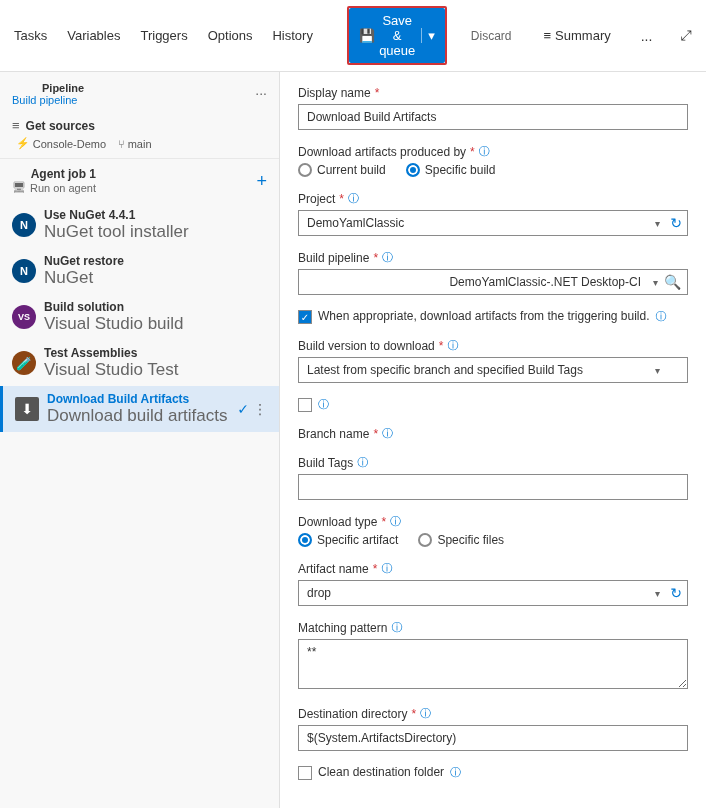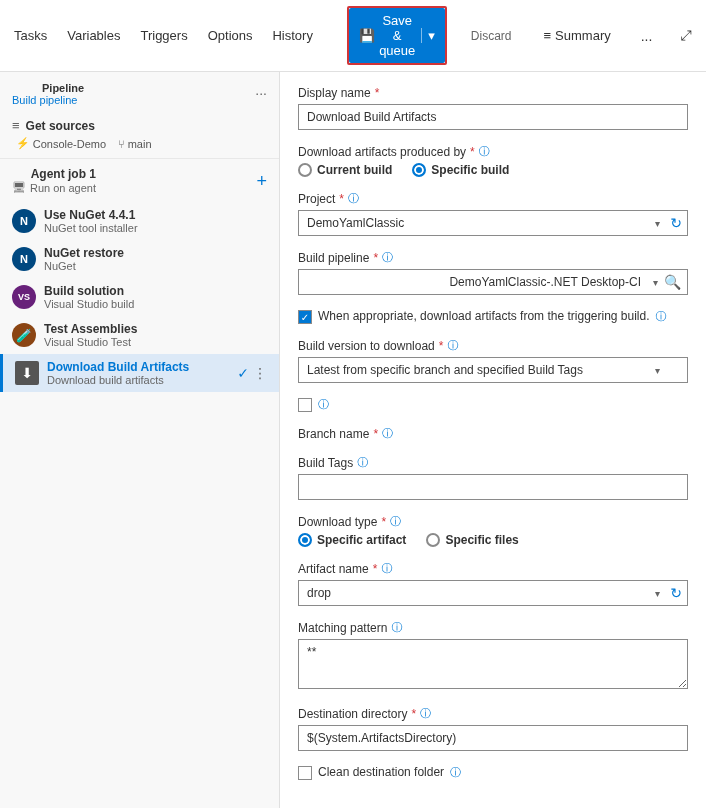--- a/index.html
+++ b/index.html
@@ -42,37 +42,37 @@
     .task-item.active { background: #dce9f7; border-left: 2px solid #0078d4; }
     .task-icon { width: 24px; height: 24px; border-radius: 50%; display: flex; align-items: center; justify-content: center; font-size: 13px; flex-shrink: 0; }
     .task-icon.nuget { background: #004880; color: #fff; }
     .task-icon.nuget-restore { background: #004880; color: #fff; }
     .task-icon.vs { background: #68217a; color: #fff; }
     .task-icon.test { background: #8b4513; color: #fff; }
     .task-icon.download { background: #666; color: #fff; }
     .task-info { flex: 1; min-width: 0; }
     .task-name { font-size: 12px; font-weight: 600; color: #333; }
     .task-name.active { color: #0078d4; }
-    .task-sub { font-size: 11px; color: #666; }
+    .task-sub { font-size: 17px; color: #666; }
     .task-actions { display: flex; align-items: center; gap: 4px; }
     .task-check { color: #0078d4; font-size: 14px; }
     .task-dots { color: #666; font-size: 14px; cursor: pointer; }
 
     
     .right-panel { flex: 1; padding: 14px 18px; overflow-y: auto; background: #fff; }
 
     .form-group { margin-bottom: 14px; }
     .form-label { font-size: 12px; color: #333; margin-bottom: 4px; display: flex; align-items: center; gap: 4px; }
     .required { color: #d13438; }
     .info-icon { color: #0078d4; font-size: 11px; cursor: pointer; }
 
     .form-input { width: 100%; border: 1px solid #8a8a8a; padding: 5px 8px; font-size: 12px; color: #333; background: #fff; outline: none; }
 
     .radio-group { display: flex; align-items: center; gap: 20px; margin-top: 4px; }
-    .radio-item { display: flex; gap: 5px; font-size: 12px; cursor: pointer; font-weight: bold; }
+    .radio-item { display: flex; gap: 5px; font-size: 12px; cursor: pointer; }
     .radio-btn { width: 14px; height: 14px; border-radius: 50%; border: 2px solid #8a8a8a; background: #fff; flex-shrink: 0; }
     .radio-btn.selected { border-color: #0078d4; background: #0078d4; box-shadow: inset 0 0 0 2px #fff; }
 
     .select-wrapper { position: relative; }
     .form-select { width: 100%; border: 1px solid #8a8a8a; padding: 5px 12px 5px 8px; font-size: 12px; color: #333; background: #fff; appearance: none; cursor: pointer; outline: none; }
     .select-chevron { position: absolute; right: 28px; top: 50%; transform: translateY(-50%); color: #666; font-size: 10px; pointer-events: none; }
     .select-refresh { position: absolute; right: 6px; top: 50%; transform: translateY(-50%); color: #0078d4; font-size: 14px; cursor: pointer; }
     .select-search { position: absolute; right: 6px; top: 50%; transform: translateY(-50%); color: #0078d4; font-size: 14px; cursor: pointer; }
 
     .checkbox-row { display: flex; align-items: flex-start; gap: 6px; font-size: 12px; color: #333; margin-bottom: 6px; }

